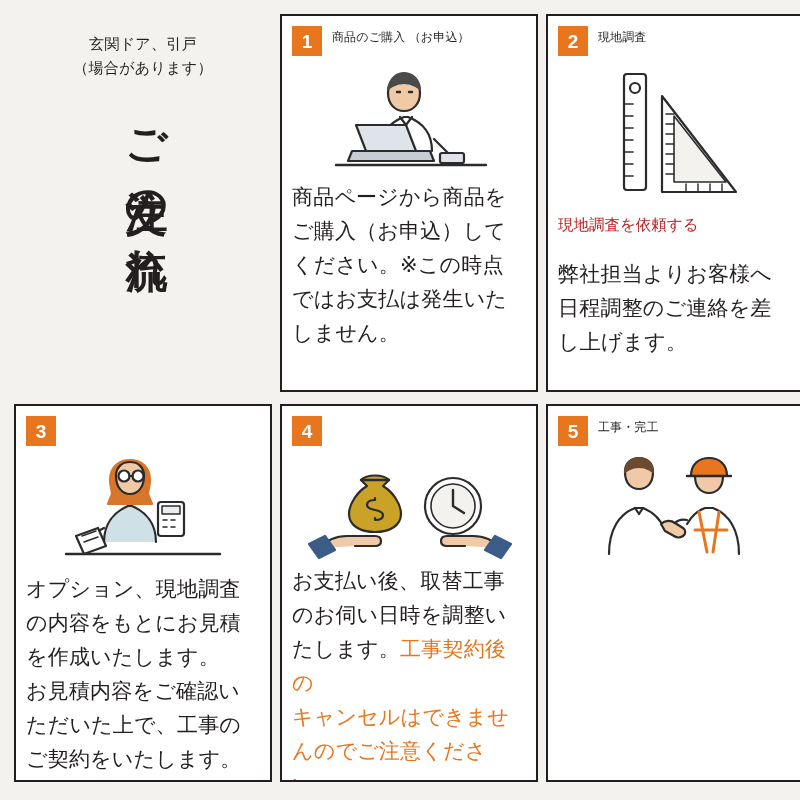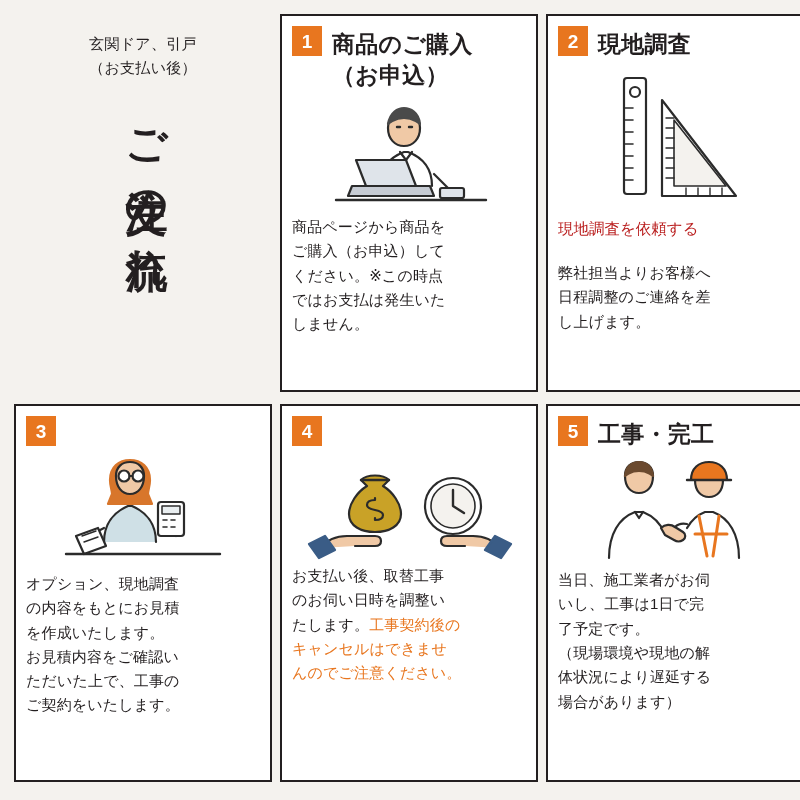--- a/index.html
+++ b/index.html
@@ -75,37 +75,37 @@
     flex:0 0 auto;
     width:30px;height:30px;
     background:#e8761f;
     color:#ffffff;
     font-size:19px;
     font-weight:700;
     display:flex;align-items:center;justify-content:center;
     line-height:1;
   }
   .head-title{
-    font-size:23px;
-    font-weight:700;
+    font-size:12px;
+    font-weight:400;
     line-height:1.35;
     padding-top:3px;
     letter-spacing:0.01em;
   }
 
   .art{
     flex:0 0 auto;
     height:118px;
     display:flex;align-items:center;justify-content:center;
     margin:4px 0 2px 0;
   }
   .art svg{display:block;}
 
   .body-text{
-    font-size:15px;
+    font-size:21px;
     line-height:1.62;
     letter-spacing:0.01em;
     white-space:pre-wrap;
   }
   .accent{color:#e8761f;}
   .lead-accent{
     color:#b91c1c;
     font-size:15.5px;
     line-height:1.62;
     margin-bottom:6px;
@@ -121,21 +121,21 @@
 </style>
 </head>
 <body>
 
 <div class="page">
   <div class="grid">
 
     <div class="title-cell">
       <div class="title-sub">
         <div>玄関ドア、引戸</div>
-        <div>（お支払い後）</div>
+        <div>（場合があります）</div>
       </div>
       <div class="title-main">ご注文の流れ</div>
     </div>
 
     <div class="card card-1">
       <div class="card-inner">
         <div class="card-head">
           <div class="num">1</div>
           <div class="head-title">商品のご購入
 （お申込）</div>
@@ -300,23 +300,17 @@
               <path d="M170 104c0-24-10-40-26-46h-8c-8 3-14 9-18 16" fill="#ffffff"></path>
 
               <path d="M130 62l8 40M150 62l-6 40" stroke="#e8761f" stroke-width="3"></path>
               <path d="M126 80h32" stroke="#e8761f" stroke-width="3"></path>
 
               <path d="M92 74c4-4 10-4 14-1l8 5c3 2 3 6 0 8-3 2-6 2-9 0l-9-5z" fill="#f0c9a6"></path>
               <path d="M118 70c-5-1-9 0-12 3"></path>
             </g>
           </svg>
         </div>
-        <div class="body-text">当日、施工業者がお伺
-いし、工事は1日で完
-了予定です。
-（現場環境や現地の解
-体状況により遅延する
-場合があります）</div>
       </div>
     </div>
 
   </div>
 </div>
 
 </body></html>

